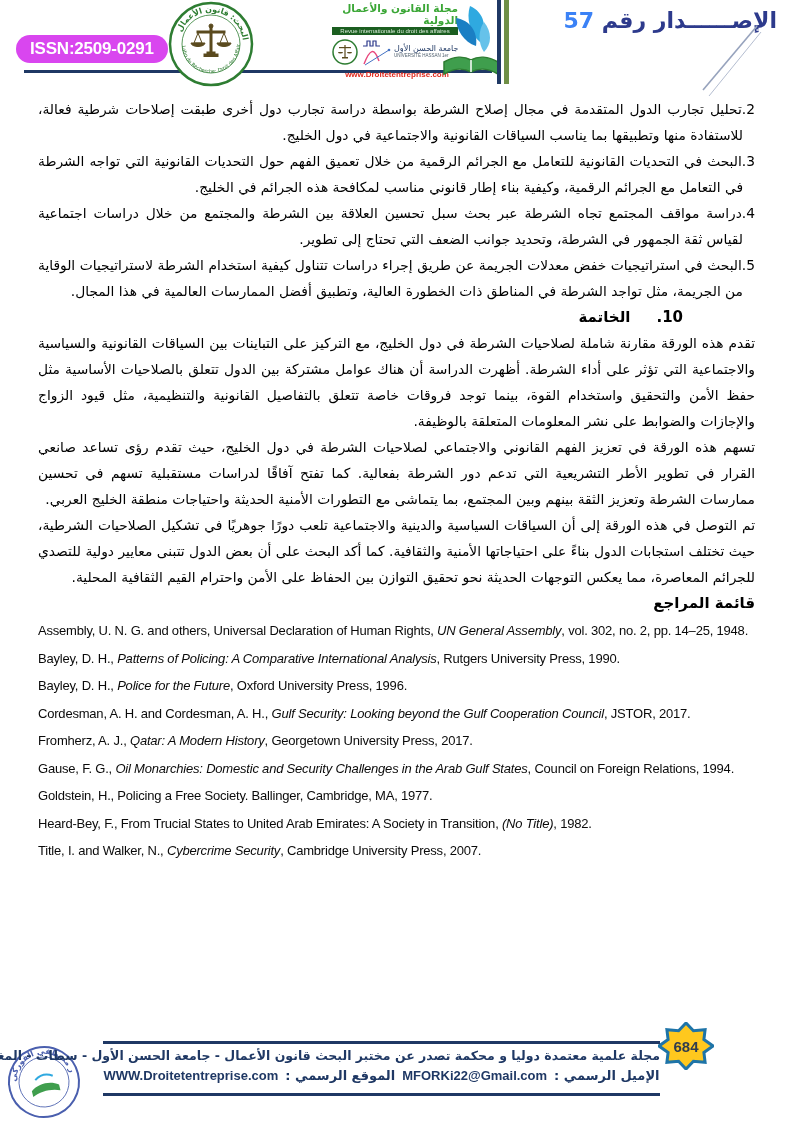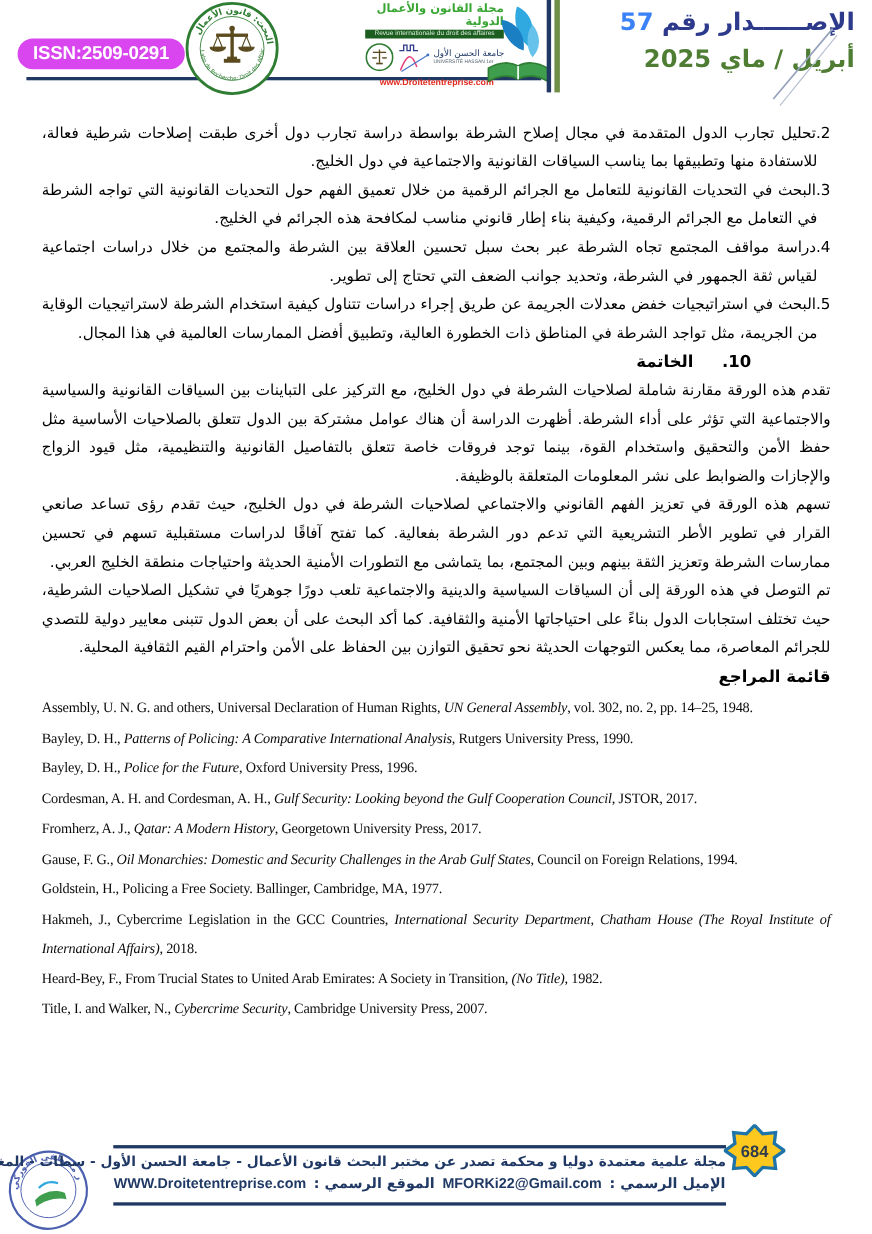--- a/index.html
+++ b/index.html
@@ -25,26 +25,26 @@
   .jlogo-book { position:absolute; right:-14px; top:2px; }
   .vbar-navy { position:absolute; left:497px; top:0; width:4px; height:84px; background:#1f3864; }
   .vbar-green { position:absolute; left:504px; top:0; width:5px; height:84px; background:#6f8f46; }
   .issue-block { position:absolute; left:515px; top:8px; width:262px; direction:rtl; text-align:right; }
   .issue-line1 { font-size:22px; font-weight:bold; color:#2d3a8c; white-space:nowrap; }
   .issue-line1 .num { color:#3b82f6; padding-left:4px; }
   .issue-line2 { font-size:22px; font-weight:bold; color:#4e7d33; margin-top:9px; margin-left:4px; padding-left:24px; white-space:nowrap; }
   .pen { position:absolute; left:695px; top:18px; }
 
   
-  .content { position:absolute; left:38px; top:108px; width:717px; direction:rtl;
+  .content { position:absolute; left:38px; top:96px; width:717px; direction:rtl;
     font-size:13.8px; line-height:26px; color:#000; text-align:justify; }
   .num-item { padding-right:12px; text-indent:-12px; }
   .section-heading { display:flex; direction:rtl; gap:26px; font-weight:bold; font-size:15px; margin-right:72px; }
   .refs-heading { font-weight:bold; font-size:15px; }
-  .refs { direction:ltr; text-align:justify; font-family:Liberation Serif, serif;
+  .refs { direction:ltr; text-align:justify; font-family:Liberation Sans, sans-serif;
     font-size:13px; line-height:26.5px; letter-spacing:-0.2px; margin-top:2px; color:#0a0a0a; }
   .ref { margin-bottom:1px; }
   .ref .it { font-style:italic; }
 
   
   .footer-rule-top { position:absolute; left:103px; top:1041px; width:557px; height:3px; background:#1f3864; }
   .footer-rule-bottom { position:absolute; left:103px; top:1093px; width:557px; height:3px; background:#1f3864; }
   .footer-line1 { position:absolute; left:103px; top:1048px; width:557px; text-align:center; direction:rtl;
     color:#1f3864; font-weight:bold; font-size:12.5px; white-space:nowrap; }
   .footer-line2 { position:absolute; left:103px; top:1068px; width:557px; display:flex; direction:rtl;
@@ -119,21 +119,20 @@
   </div>
 
   <div class="vbar-navy"></div>
   <div class="vbar-green"></div>
 
   <div class="issue-block">
     <div class="issue-line1">
       <span>الإصــــــدار رقم</span>
       <span class="num">57</span>
     </div>
-    <div class="issue-line2">أبريل / ماي 2025</div>
   </div>
 
   <svg class="pen" width="70" height="82" viewBox="0 0 70 82">
     <line x1="62" y1="8" x2="8" y2="72" stroke="#97a3bd" stroke-width="1.6"></line>
     <line x1="66" y1="14" x2="14" y2="78" stroke="#b4bdd0" stroke-width="1"></line>
   </svg>
 
   <div class="content">
     <p class="num-item">2.تحليل تجارب الدول المتقدمة في مجال إصلاح الشرطة بواسطة دراسة تجارب دول أخرى طبقت إصلاحات شرطية فعالة، للاستفادة منها وتطبيقها بما يناسب السياقات القانونية والاجتماعية في دول الخليج.</p>
     <p class="num-item">3.البحث في التحديات القانونية للتعامل مع الجرائم الرقمية من خلال تعميق الفهم حول التحديات القانونية التي تواجه الشرطة في التعامل مع الجرائم الرقمية، وكيفية بناء إطار قانوني مناسب لمكافحة هذه الجرائم في الخليج.</p>
@@ -152,21 +151,20 @@
     <div class="refs-heading">قائمة المراجع</div>
 
     <div class="refs">
         <p class="ref"><span>Assembly, U. N. G. and others, Universal Declaration of Human Rights, </span><span class="it">UN General Assembly</span><span>, vol. 302, no. 2, pp. 14–25, 1948.</span></p>
         <p class="ref"><span>Bayley, D. H., </span><span class="it">Patterns of Policing: A Comparative International Analysis</span><span>, Rutgers University Press, 1990.</span></p>
         <p class="ref"><span>Bayley, D. H., </span><span class="it">Police for the Future</span><span>, Oxford University Press, 1996.</span></p>
         <p class="ref"><span>Cordesman, A. H. and Cordesman, A. H., </span><span class="it">Gulf Security: Looking beyond the Gulf Cooperation Council</span><span>, JSTOR, 2017.</span></p>
         <p class="ref"><span>Fromherz, A. J., </span><span class="it">Qatar: A Modern History</span><span>, Georgetown University Press, 2017.</span></p>
         <p class="ref"><span>Gause, F. G., </span><span class="it">Oil Monarchies: Domestic and Security Challenges in the Arab Gulf States</span><span>, Council on Foreign Relations, 1994.</span></p>
         <p class="ref"><span>Goldstein, H., Policing a Free Society. Ballinger, Cambridge, MA, 1977.</span></p>
-        <p class="ref"><span>Hakmeh, J., Cybercrime Legislation in the GCC Countries, </span><span class="it">International Security Department, Chatham House (The Royal Institute of International Affairs)</span><span>, 2018.</span></p>
         <p class="ref"><span>Heard-Bey, F., From Trucial States to United Arab Emirates: A Society in Transition, </span><span class="it">(No Title)</span><span>, 1982.</span></p>
         <p class="ref"><span>Title, I. and Walker, N., </span><span class="it">Cybercrime Security</span><span>, Cambridge University Press, 2007.</span></p>
       </div>
   </div>
 
   <svg class="star-badge" width="56" height="48" viewBox="0 0 56 48">
     <polygon points="55,24 45.9,30.4 47.1,40.3 35.4,39.3 28,47 20.6,39.3 8.9,40.3 10.1,30.4 1,24 10.1,17.6 8.9,7.7 20.6,8.7 28,1 35.4,8.7 47.1,7.7 45.9,17.6" fill="#ffc81e" stroke="#1e74a8" stroke-width="3"></polygon>
     <text x="28" y="29.5" text-anchor="middle" font-family="Liberation Sans, sans-serif" font-size="15" font-weight="bold" fill="#2f3c4e">684</text>
   </svg>
 

